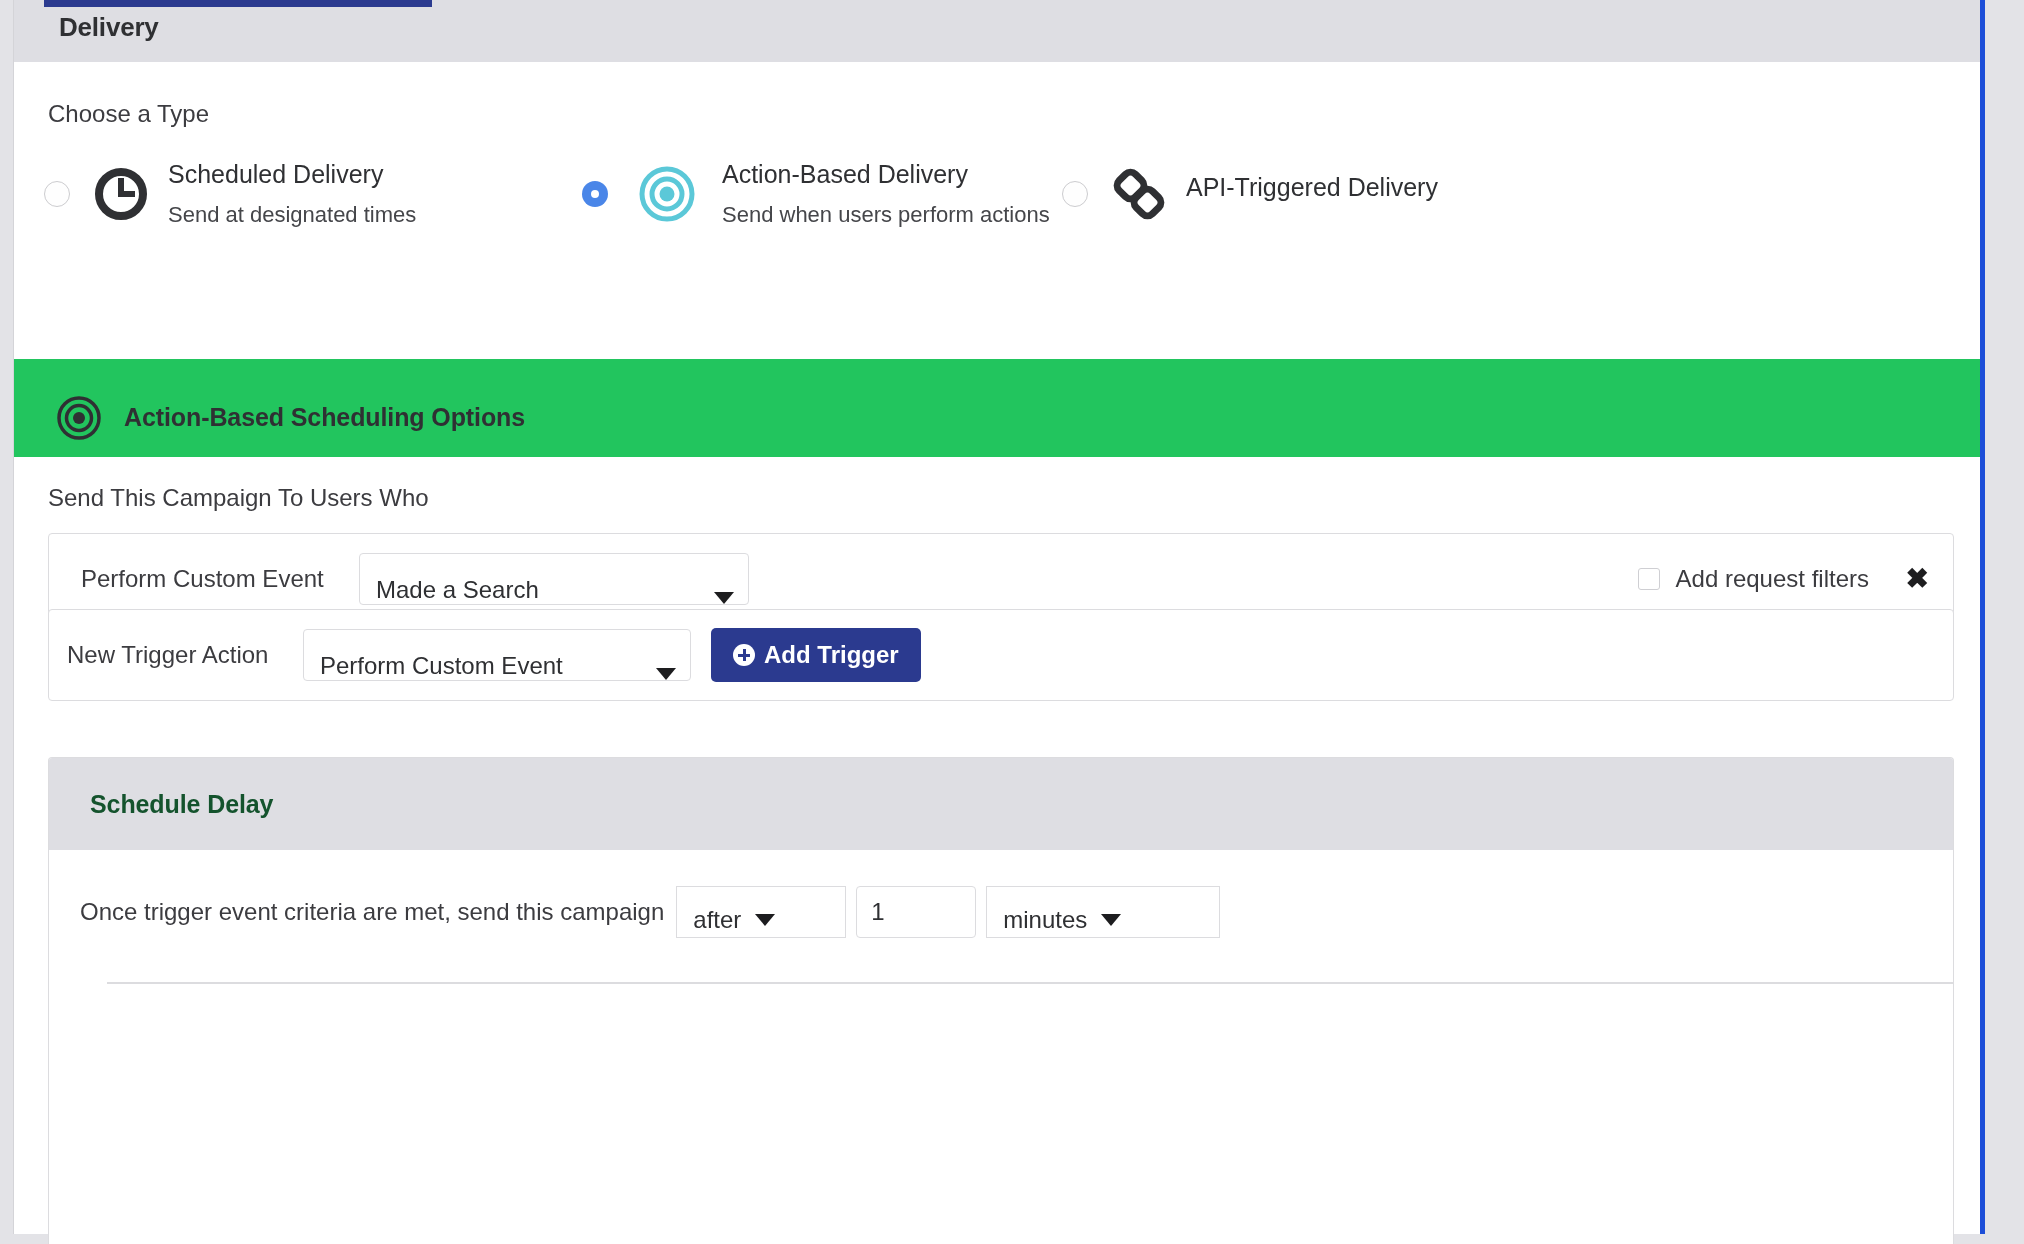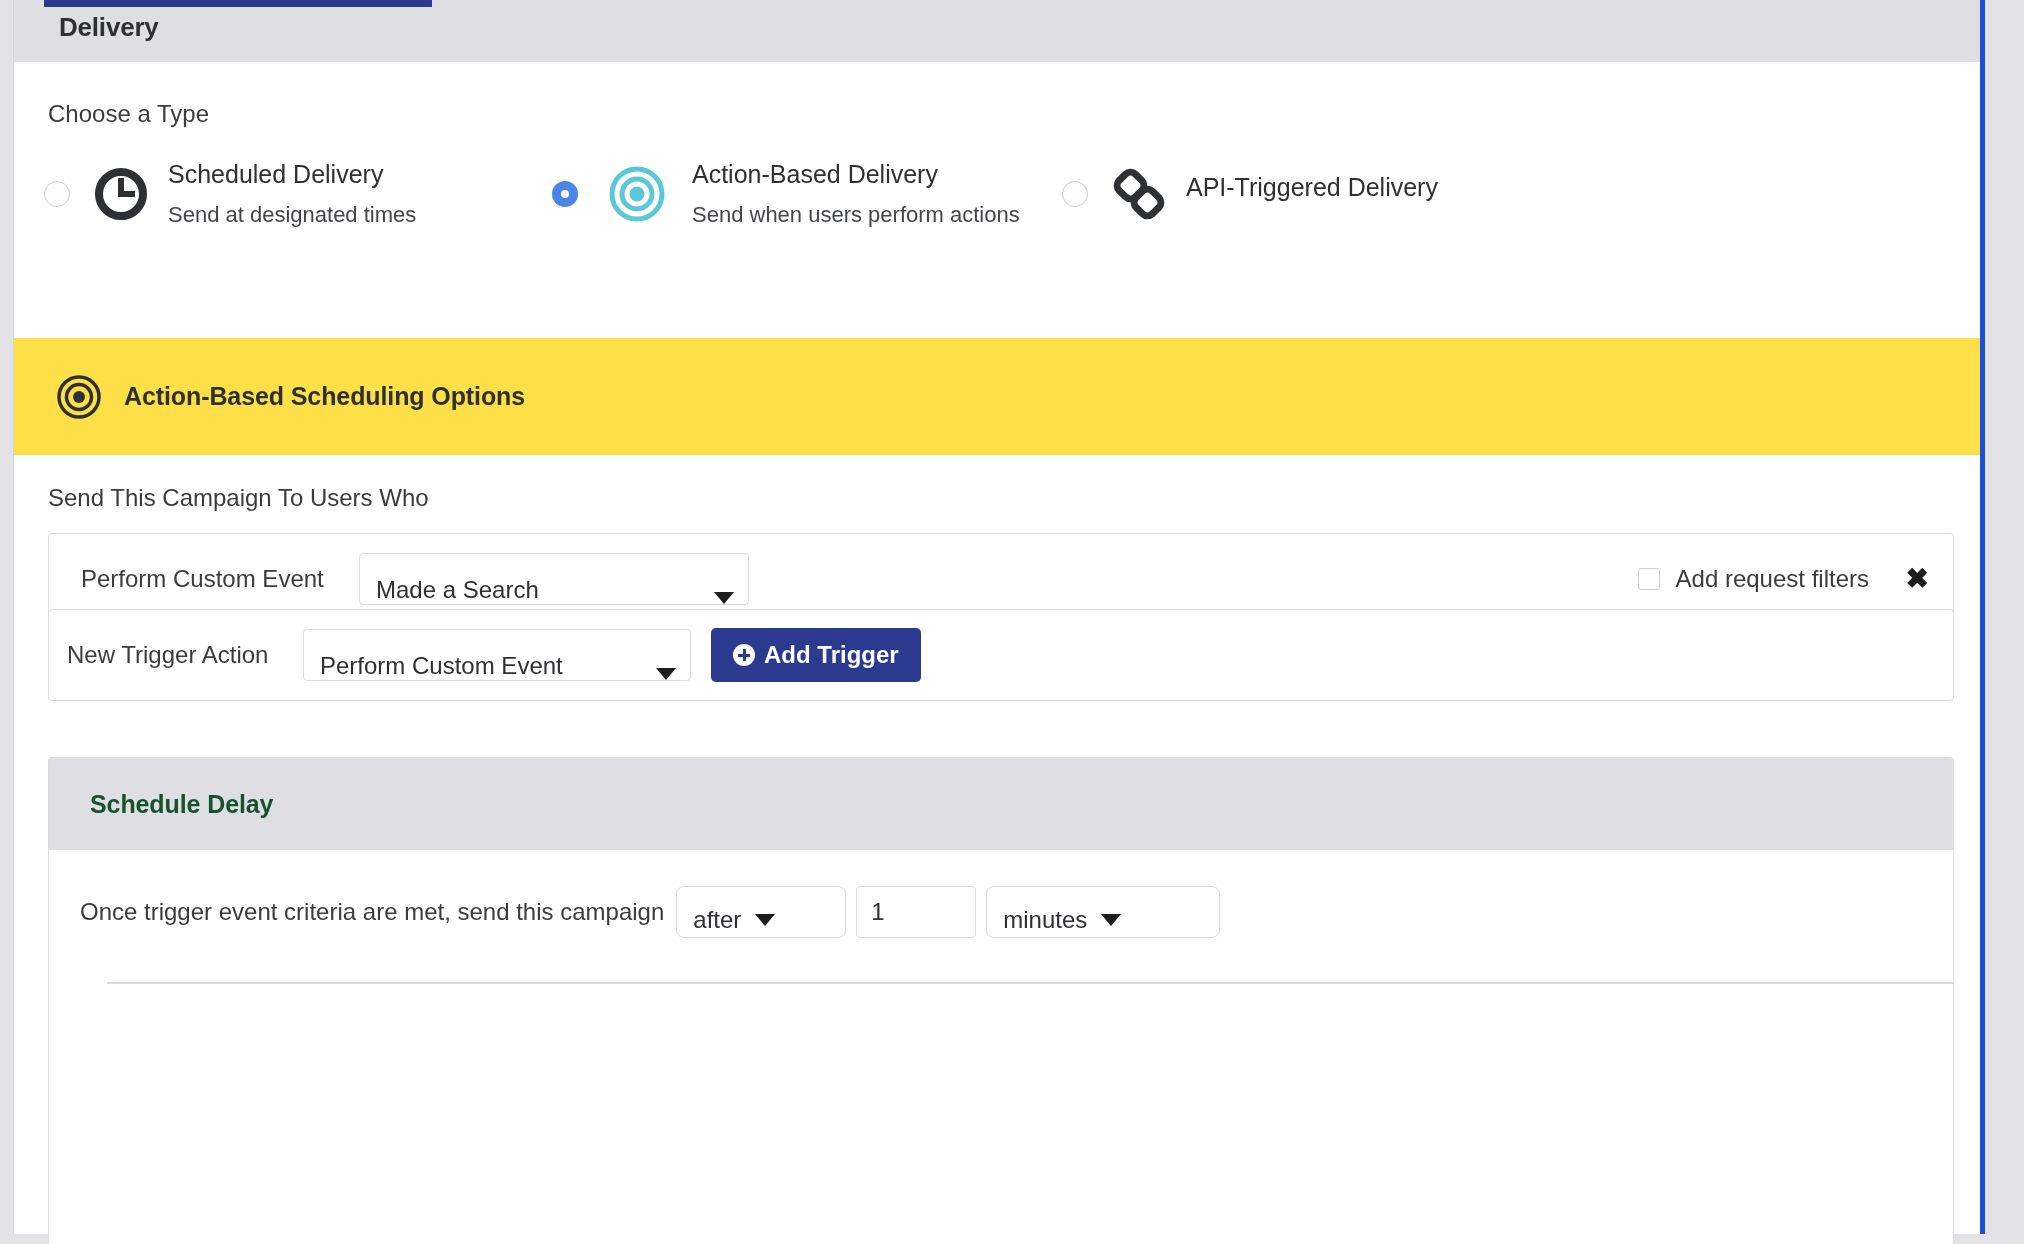--- a/index.html
+++ b/index.html
@@ -80,21 +80,21 @@
     height: 90px;
   }
   .type-option {
     position: absolute;
     display: flex;
     align-items: center;
     top: 0;
     height: 80px;
   }
   .type-option.opt0 { left: 30px; }
-  .type-option.opt1 { left: 538px; gap: 8px; }
+  .type-option.opt1 { left: 568px; gap: 8px; }
   .type-option.opt2 { left: 1048px; }
 
   .radio {
     width: 26px;
     height: 26px;
     border-radius: 50%;
     border: 1px solid #cccccf;
     background: #fefefe;
     flex: 0 0 auto;
     margin-right: 22px;
@@ -136,24 +136,24 @@
     font-size: 22px;
     color: #45464a;
     line-height: 1.15;
     white-space: nowrap;
   }
 
   
   .abs-header {
     position: absolute;
     left: 0;
-    top: 338px;
+    top: 359px;
     width: 100%;
     height: 117px;
-    background: #fde047;
+    background: #22c55e;
     display: flex;
     align-items: center;
   }
   .abs-header-icon {
     margin-left: 42px;
     margin-right: 22px;
     width: 46px; height: 46px;
     display: flex; align-items: center; justify-content: center;
   }
   .abs-header-title {
@@ -359,21 +359,21 @@
   .delay-text {
     font-size: 24px;
     color: #3c3c40;
     margin-right: 12px;
     white-space: nowrap;
   }
   .delay-select {
     height: 52px;
     background: #ffffff;
     border: 1px solid #dcdcdf;
-    border-radius: 8px;
+    border-radius: 0;
     display: flex;
     align-items: center;
     padding: 16px 14px 0 16px;
     font-size: 24px;
     color: #2f3033;
     margin-right: 10px;
   }
   .delay-select.w-after { width: 170px; }
   .delay-select.w-unit  { width: 234px; }
   .delay-input {

